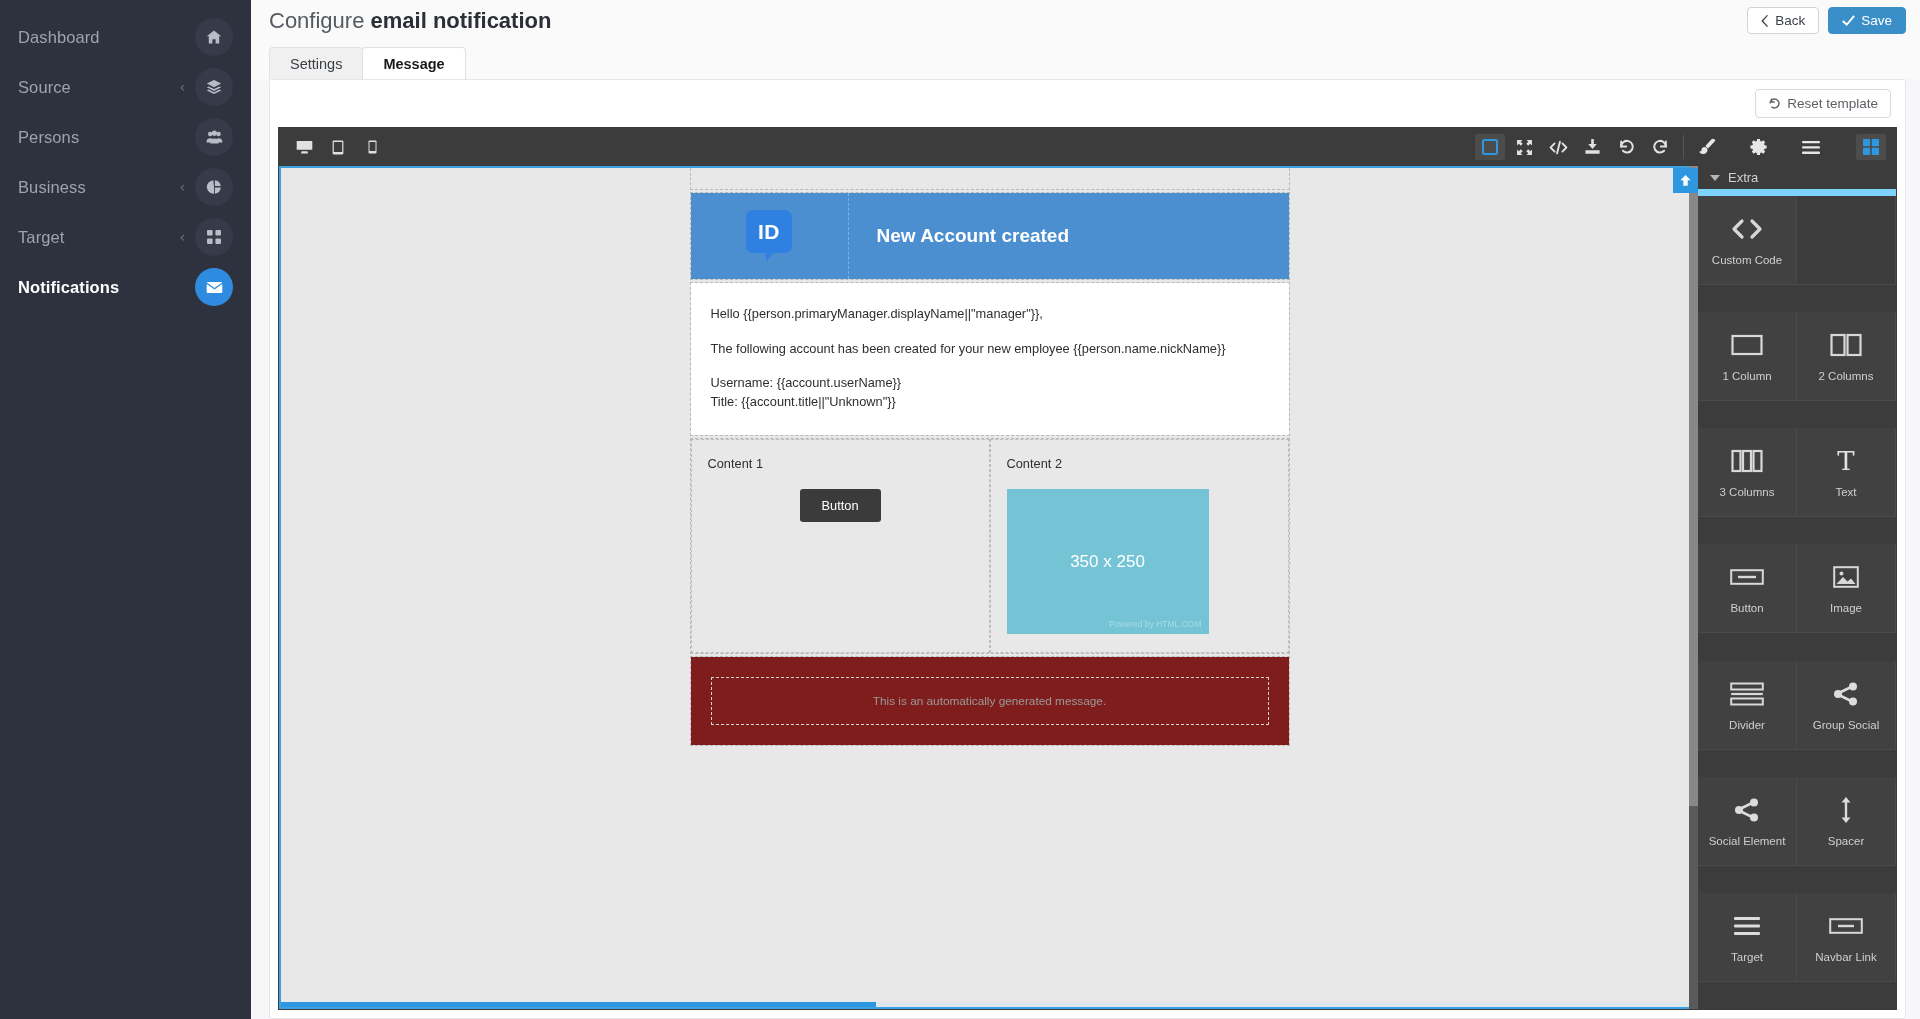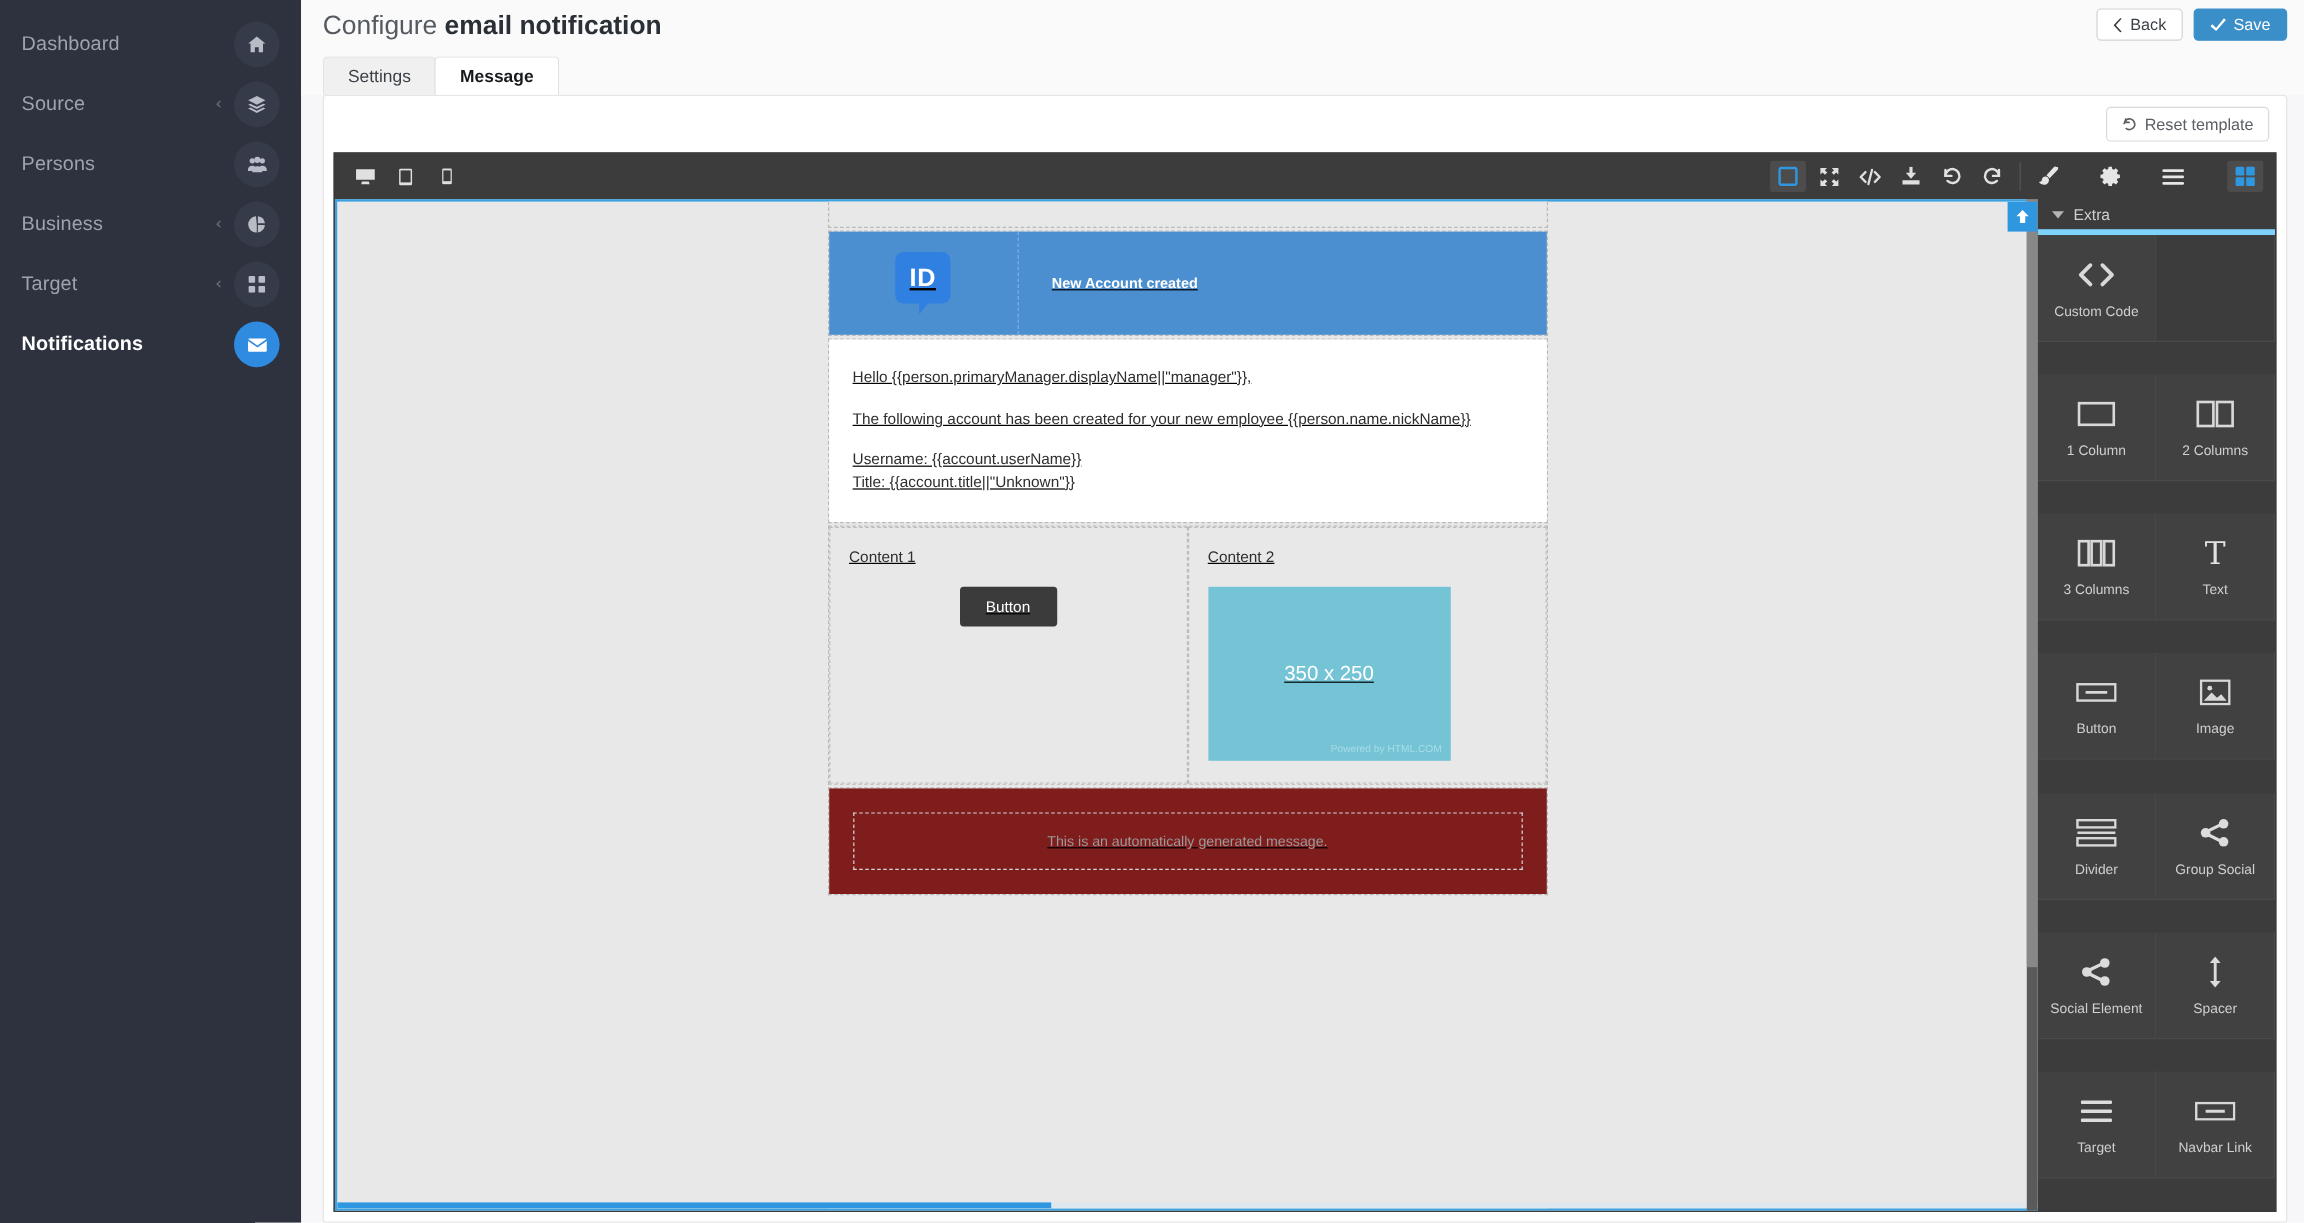--- a/index.html
+++ b/index.html
@@ -121,42 +121,42 @@
   .ed-body { flex: 1; display: flex; min-height: 0; position: relative; }
 
   
   .canvas-wrap {
     flex: 1; background: #e8e8e8; position: relative;
     border: 2px solid #3aa2e0; border-right: none;
     overflow: hidden;
   }
   .canvas-scroll {
     position: absolute; inset: 0; overflow: hidden;
-    display: flex; justify-content: center; text-decoration: underline;
+    display: flex; justify-content: center;
   }
   .mail {
     width: 600px; background: #e8e8e8; padding-top: 0;
   }
   .mail-strip {
     height: 22px; background: #e8e8e8;
     border: 1px dashed #b9b9b9; border-top: none;
     margin-bottom: 2px;
   }
   .mail-sect { border: 1px dashed #b9b9b9; margin-bottom: 2px; }
   .mail-header {
     background: #4b8fd0; display: flex; align-items: stretch;
     height: 86px;
   }
   .mh-logo {
     width: 158px; display: flex; align-items: center;
     justify-content: center; border-right: 1px dashed #7fb1e0;
   }
   .mh-title {
     flex: 1; display: flex; align-items: center; padding-left: 28px;
-    color: #ffffff; font-size: 12px; font-weight: bold;
+    color: #ffffff; font-size: 19px; font-weight: bold;
   }
   .id-badge { position: relative; width: 46px; height: 52px; }
   .id-badge .bub {
     width: 46px; height: 43px; background: #2f80e0; border-radius: 7px;
     display: flex; align-items: center; justify-content: center;
     color: #ffffff; font-weight: bold; font-size: 21px; letter-spacing: .5px;
   }
   .id-badge .tail {
     position: absolute; left: 20px; bottom: 0;
     width: 0; height: 0; border-left: 8px solid #2f80e0;
@@ -201,21 +201,21 @@
   }
 
   
   .blocks {
     width: 198px; min-width: 198px; background: #3c3c3c;
     display: flex; flex-direction: column; overflow: hidden;
   }
   .blocks-head {
     height: 30px; min-height: 30px; display: flex; align-items: center;
     gap: 8px; padding-left: 12px; color: #cfcfcf; font-size: 13px;
-    border-bottom: 5px solid #7dd3fc; background: #3c3c3c; cursor: pointer;
+    border-bottom: 7px solid #7dd3fc; background: #3c3c3c; cursor: pointer;
   }
   .blocks-head .tri {
     width: 0; height: 0; border-left: 5px solid transparent;
     border-right: 5px solid transparent; border-top: 6px solid #b5b5b5;
   }
   .blocks-grid { display: flex; flex-wrap: wrap; flex: 1; }
   .block {
     width: 50%; height: 89px; border-right: 1px solid #4a4a4a;
     border-bottom: 1px solid #4a4a4a; display: flex; flex-direction: column;
     align-items: center; justify-content: center; gap: 10px;

